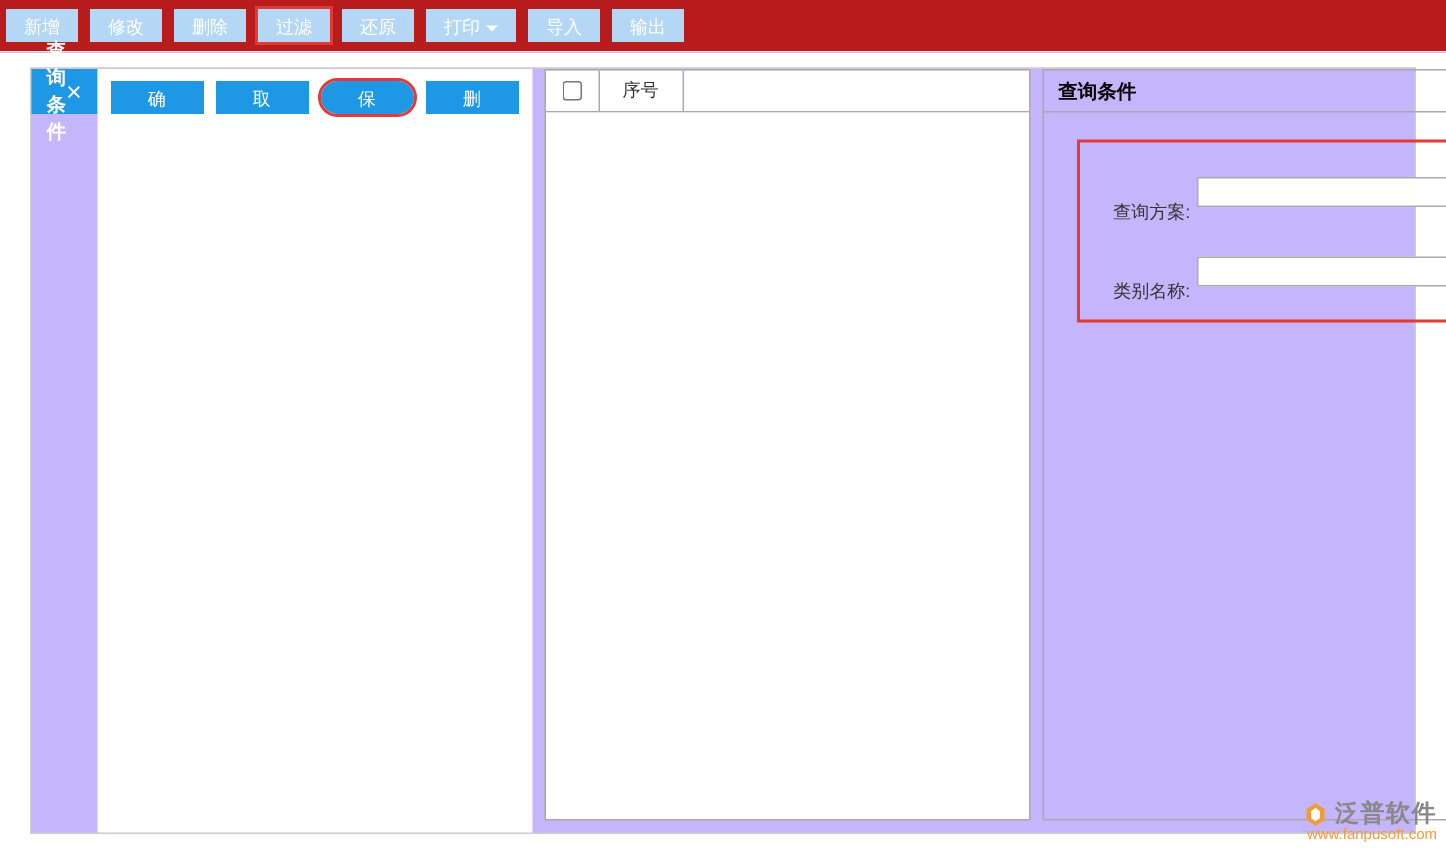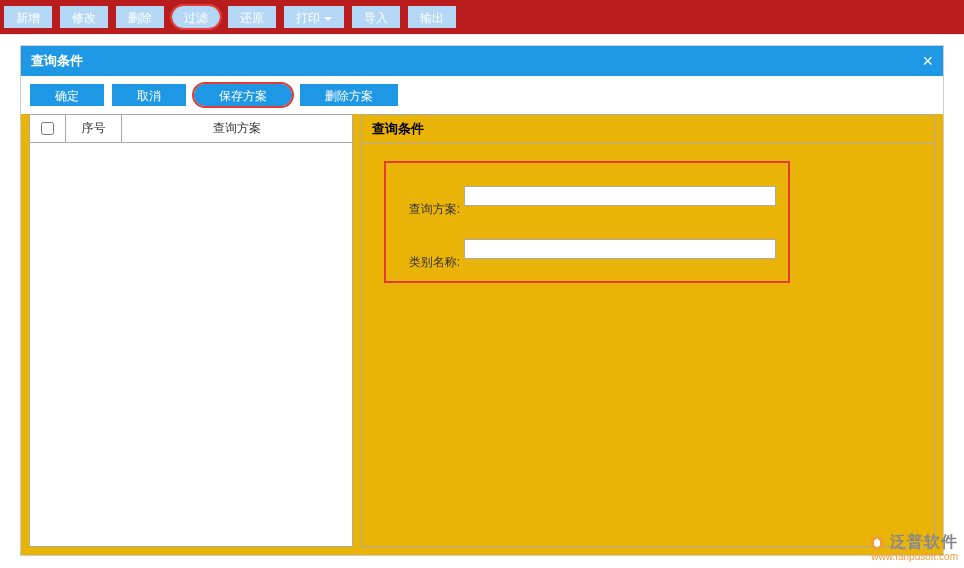--- a/index.html
+++ b/index.html
@@ -26,41 +26,40 @@
       padding: 4px 12px;
       font-size: 12px;
       cursor: pointer;
       font-family: inherit;
       height: 22px;
       min-width: 44px;
     }
     .toolbar-btn-hl {
       outline: 2px solid #E53935;
       outline-offset: 0px;
-      border-radius: 11px;
     }
     .dropdown-arrow {
       display: inline-block;
       width: 0; height: 0;
       border-left: 4px solid transparent;
       border-right: 4px solid transparent;
       border-top: 4px solid #fff;
       margin-left: 4px;
       vertical-align: middle;
     }
     .dialog {
       position: absolute;
       left: 20px;
       top: 45px;
       right: 20px;
       bottom: 12px;
       border: 1px solid #ccc;
-      background: #eab308;
-      display: flex;
-      flex-direction: column;
+      background: #c4b5fd;
+      display: flex;
+      flex-direction: row;
     }
     .dialog-header {
       background: #1E98E4;
       color: #fff;
       padding: 6px 10px;
       font-size: 13px;
       font-weight: bold;
       display: flex;
       justify-content: space-between;
       align-items: center;
@@ -231,21 +230,20 @@
     <button class="action-btn">删除方案</button>
   </div>
   <div class="dialog-body">
     <div class="left-col">
       <div class="table-wrap">
         <div class="table-header">
           <div class="th th-check">
             <input type="checkbox" style="">
           </div>
           <div class="th th-seq">序号</div>
-          <div class="th th-plan">查询方案</div>
         </div>
         <div class="table-body"></div>
       </div>
     </div>
     <div class="right-col">
       <div class="right-title">查询条件</div>
       <div class="form-area">
         <div class="form-highlight">
           <div class="form-row">
             <span class="form-label">查询方案:</span>

